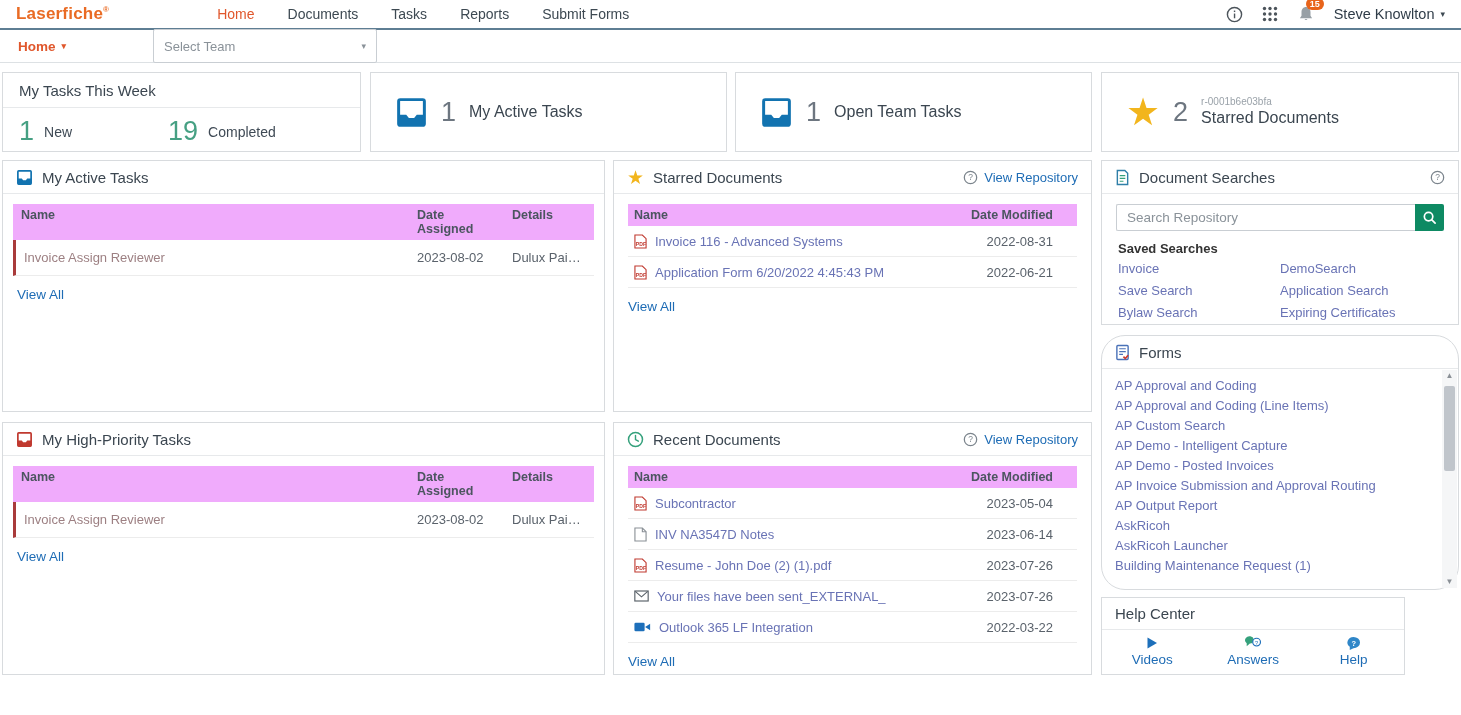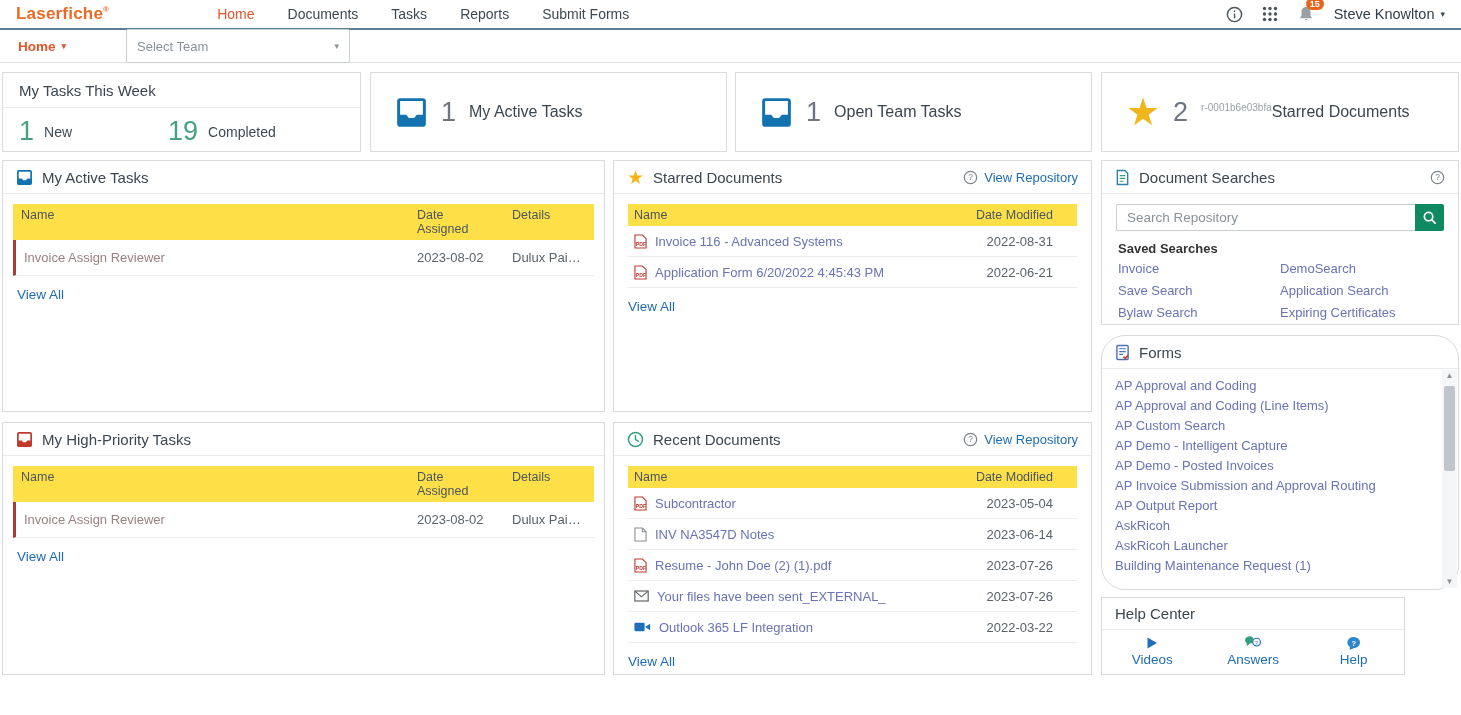--- a/index.html
+++ b/index.html
@@ -20,39 +20,39 @@
            border-radius:8px; padding:1px 4px; font-weight:bold; }
   .user { font-size:14.5px; color:#2f3c48; display:flex; align-items:center; gap:6px; cursor:pointer; }
   .caret-dn { font-size:9px; color:#3d4952; }
   .grid-icon svg { display:block; }
 
   
   .subnav { position:absolute; left:0; top:30px; width:100%; height:33px; background:#fff;
             border-bottom:1px solid #dde1e4; display:flex; align-items:center; padding:0 18px; }
   .home-dd { color:#e0572c; font-size:13.5px; font-weight:bold; display:flex; align-items:center; gap:6px; cursor:pointer; }
   .home-dd .caret-dn { color:#e0572c; font-size:9px; }
-  .team-select { margin-left:60px; width:224px; height:26px; border:1px solid #c9ced3; border-radius:2px;
+  .team-select { margin-left:87px; width:224px; height:26px; border:1px solid #c9ced3; border-radius:2px;
                  display:flex; align-items:center; padding:16px 10px; cursor:pointer; background:#fff; }
   .team-select .placeholder { color:#8a9299; font-size:13px; flex:1; }
   .team-select .caret-dn { color:#8a9299; }
 
   
   .card { position:absolute; background:#fff; border:1px solid #d8dbde; height:80px; }
   .card1 { left:2px; top:72px; width:359px; }
   .card2 { left:370px; top:72px; width:357px; }
   .card3 { left:735px; top:72px; width:357px; }
   .card4 { left:1101px; top:72px; width:358px; }
   .card1 .card1-title { font-size:15px; color:#3b4650; padding:9px 16px 8px; border-bottom:1px solid #e7e9eb; }
   .card1 .stats { display:flex; align-items:center; padding:8px 16px; gap:10px; }
   .stat-num { color:#46a083; font-size:27px; font-weight:300; }
   .stat-label { font-size:14px; color:#3f4a55; margin-right:86px; }
   .count-card { display:flex; align-items:center; padding:0 24px; height:100%; gap:13px; }
   .count-num { font-size:27px; color:#6d7680; font-weight:300; }
   .count-label { font-size:16px; color:#3b4650; }
-  .starred-text { display:flex; flex-direction:row; line-height:1.25; }
+  .starred-text { display:flex; flex-direction:column; line-height:1.25; }
   .repo-id { font-size:10px; color:#9aa2a9; }
   .big-star { color:#f2b51d; font-size:38px; line-height:34px; }
 
   
   .panel { position:absolute; background:#fff; border:1px solid #d8dbde; }
   .p-active  { left:2px;    top:160px; width:603px; height:252px; }
   .p-high    { left:2px;    top:422px; width:603px; height:253px; }
   .p-starred { left:613px;  top:160px; width:479px; height:252px; }
   .p-recent  { left:613px;  top:422px; width:479px; height:253px; }
   .p-search  { left:1101px; top:160px; width:358px; height:165px; }
@@ -61,21 +61,21 @@
 
   .panel-head { height:33px; display:flex; align-items:center; gap:9px; padding:0 13px;
                 border-bottom:1px solid #e7e9eb; }
   .panel-title { font-size:15px; color:#3b4650; }
   .head-right { margin-left:auto; display:flex; align-items:center; gap:6px; }
   .link-blue { color:#1e6cb5; font-size:13px; text-decoration:none; cursor:pointer; }
   .view-all { display:inline-block; margin:11px 14px; font-size:13.5px; }
 
   
   .tbl { margin:10px 10px 0; }
-  .tbl-head { display:flex; background:#fde047; font-size:12.5px; color:#4c5560; font-weight:normal; }
+  .tbl-head { display:flex; background:#f0abfc; font-size:12.5px; color:#4c5560; font-weight:bold; }
   .tbl-head > div { padding:4px 8px; }
   .t-name { flex:1; }
   .t-date { width:95px;margin-left:45px; }
   .t-details { width:90px; }
   .task-row { display:flex; align-items:center; border-left:3px solid #a93b3b; border-bottom:1px solid #ececec;
               font-size:13px; }
   .task-row > div { padding:10px 8px; }
   .task-link { color:#9d8083; cursor:pointer; }
   .cell-plain { color:#5a626b; }
   .t-details.cell-plain { white-space:nowrap; overflow:hidden; text-overflow:ellipsis; }

